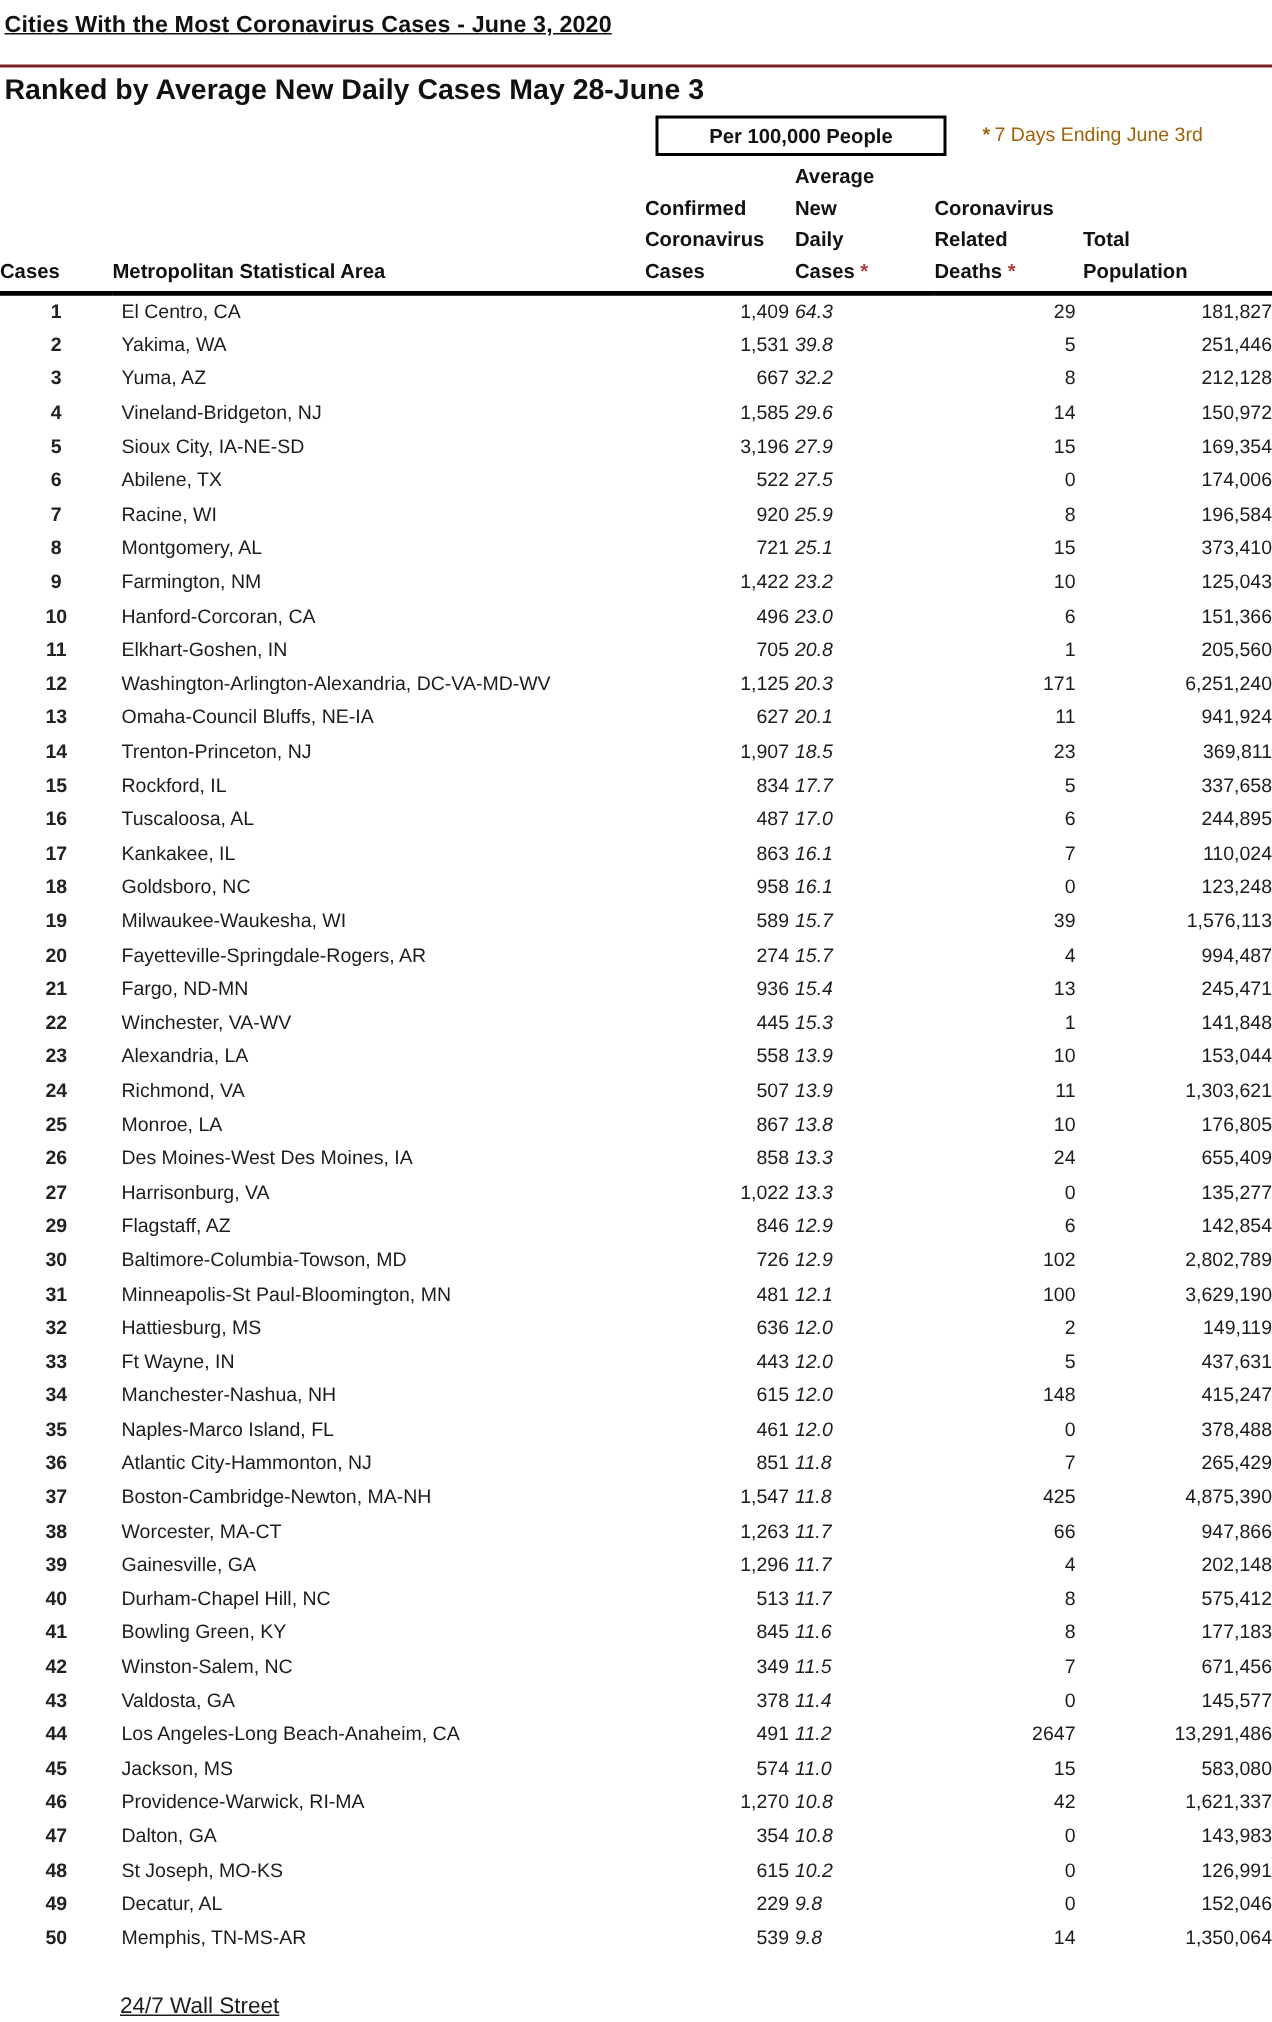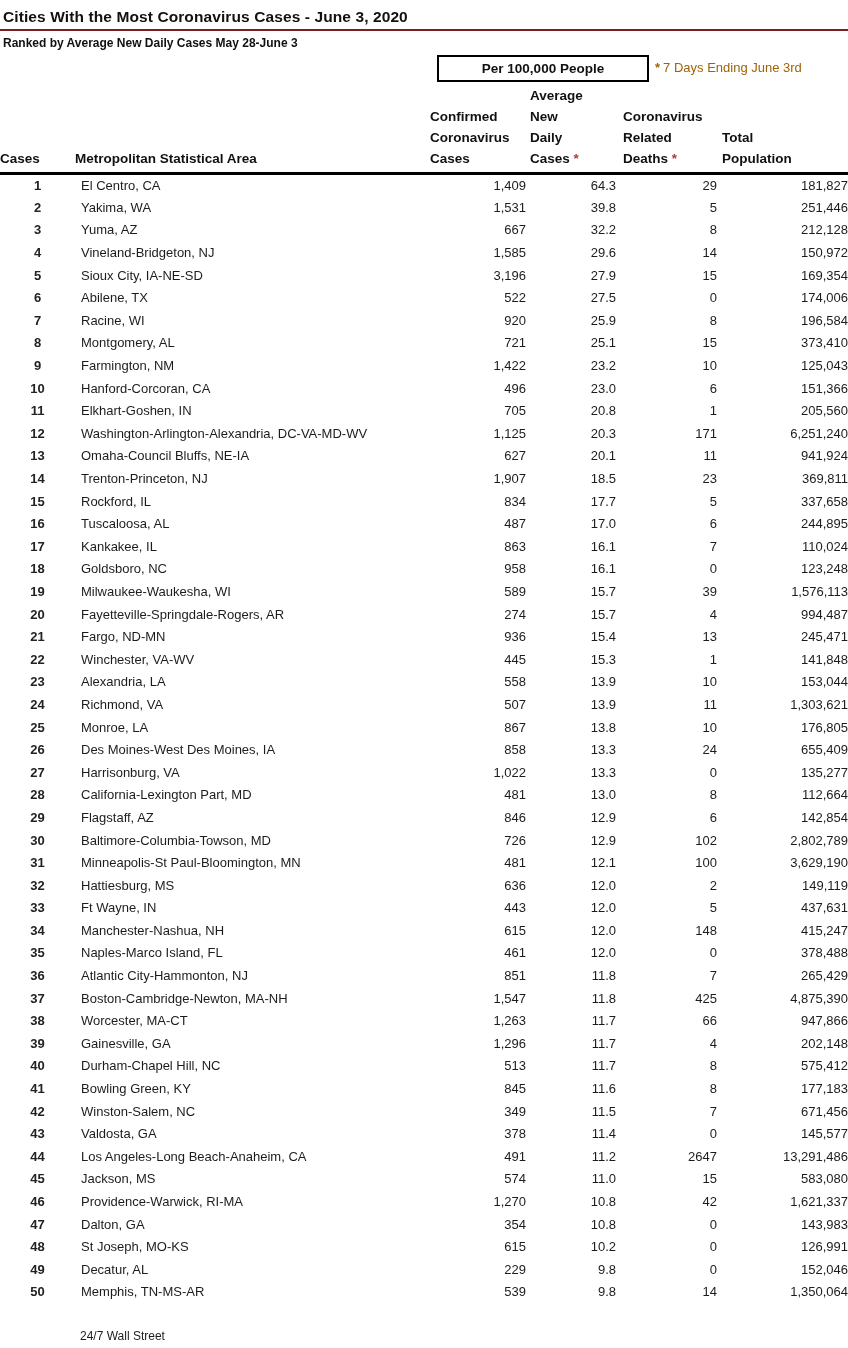--- a/index.html
+++ b/index.html
@@ -6,31 +6,31 @@
   html,body { background:#ffffff; }
   body {
     width:848px; height:1348px;
     font-family:"Liberation Sans","DejaVu Sans",sans-serif;
     color:#1c1c1c; overflow:hidden; position:relative;
   }
   .page { width:848px; }
 
   .title {
     font-size:15.5px; font-weight:bold; letter-spacing:.1px;
-    padding:8px 0 3px 3px; color:#111;
+    padding:8px 0 17px 3px; color:#111;text-decoration:underline;
   }
   .title-rule { width:848px; height:2px; background:#7b2022; }
   .subtitle {
-    font-size:12px; font-weight:bold; color:#111;
+    font-size:19px; font-weight:bold; color:#111;
     padding:5px 0 0 3px;
   }
 
   .box-row { position:relative; height:33px; margin-top:2px; }
   .per-capita-box {
-    position:absolute; left:437px; top:3px; width:212px; height:27px;
+    position:absolute; left:437px; top:3px; width:194px; height:27px;
     border:2px solid #000; display:flex; align-items:center; justify-content:center;
     font-size:13.5px; font-weight:bold; color:#111;
   }
   .footnote {
     position:absolute; left:655px; top:8px;
     font-size:13px; color:#a16207; white-space:nowrap;
   }
   .footnote .fstar { font-weight:bold; margin-right:3px; }
 
   table { border-collapse:collapse; table-layout:fixed; width:848px; }
@@ -50,25 +50,25 @@
   thead th .hline { line-height:21px; white-space:nowrap; }
   thead th .star { color:#b03a3a; font-weight:bold; }
 
   tbody td {
     height:22.6px; font-size:13px; color:#1c1c1c;
     white-space:nowrap; overflow:hidden; padding:0;
   }
   td.rank  { text-align:center; font-weight:bold; color:#222; }
   td.metro { text-align:left;  padding-left:6px; }
   td.cases { text-align:right; padding-right:4px; }
-  td.avg   { text-align:right; padding-right:7px; }
+  td.avg   { padding-right:7px;font-style:italic; }
   td.deaths{ text-align:right; padding-right:5px; }
   td.pop   { text-align:right; }
 
-  .footer { font-size:12px; color:#1c1c1c; margin:26px 0 13px 80px; }
+  .footer { font-size:15px; color:#1c1c1c; margin:26px 0 13px 80px;text-decoration:underline; }
 </style>
 </head>
 <body>
 
 <div class="page">
 
   <div class="title">Cities With the Most Coronavirus Cases - June 3, 2020</div>
   <div class="title-rule"></div>
   <div class="subtitle">Ranked by Average New Daily Cases May 28-June 3</div>
 
@@ -331,28 +331,20 @@
     </tr>
         <tr>
       <td class="rank">27</td>
       <td class="metro">Harrisonburg, VA</td>
       <td class="cases">1,022</td>
       <td class="avg">13.3</td>
       <td class="deaths">0</td>
       <td class="pop">135,277</td>
     </tr>
         <tr>
-      <td class="rank">28</td>
-      <td class="metro">California-Lexington Part, MD</td>
-      <td class="cases">481</td>
-      <td class="avg">13.0</td>
-      <td class="deaths">8</td>
-      <td class="pop">112,664</td>
-    </tr>
-        <tr>
       <td class="rank">29</td>
       <td class="metro">Flagstaff, AZ</td>
       <td class="cases">846</td>
       <td class="avg">12.9</td>
       <td class="deaths">6</td>
       <td class="pop">142,854</td>
     </tr>
         <tr>
       <td class="rank">30</td>
       <td class="metro">Baltimore-Columbia-Towson, MD</td>

